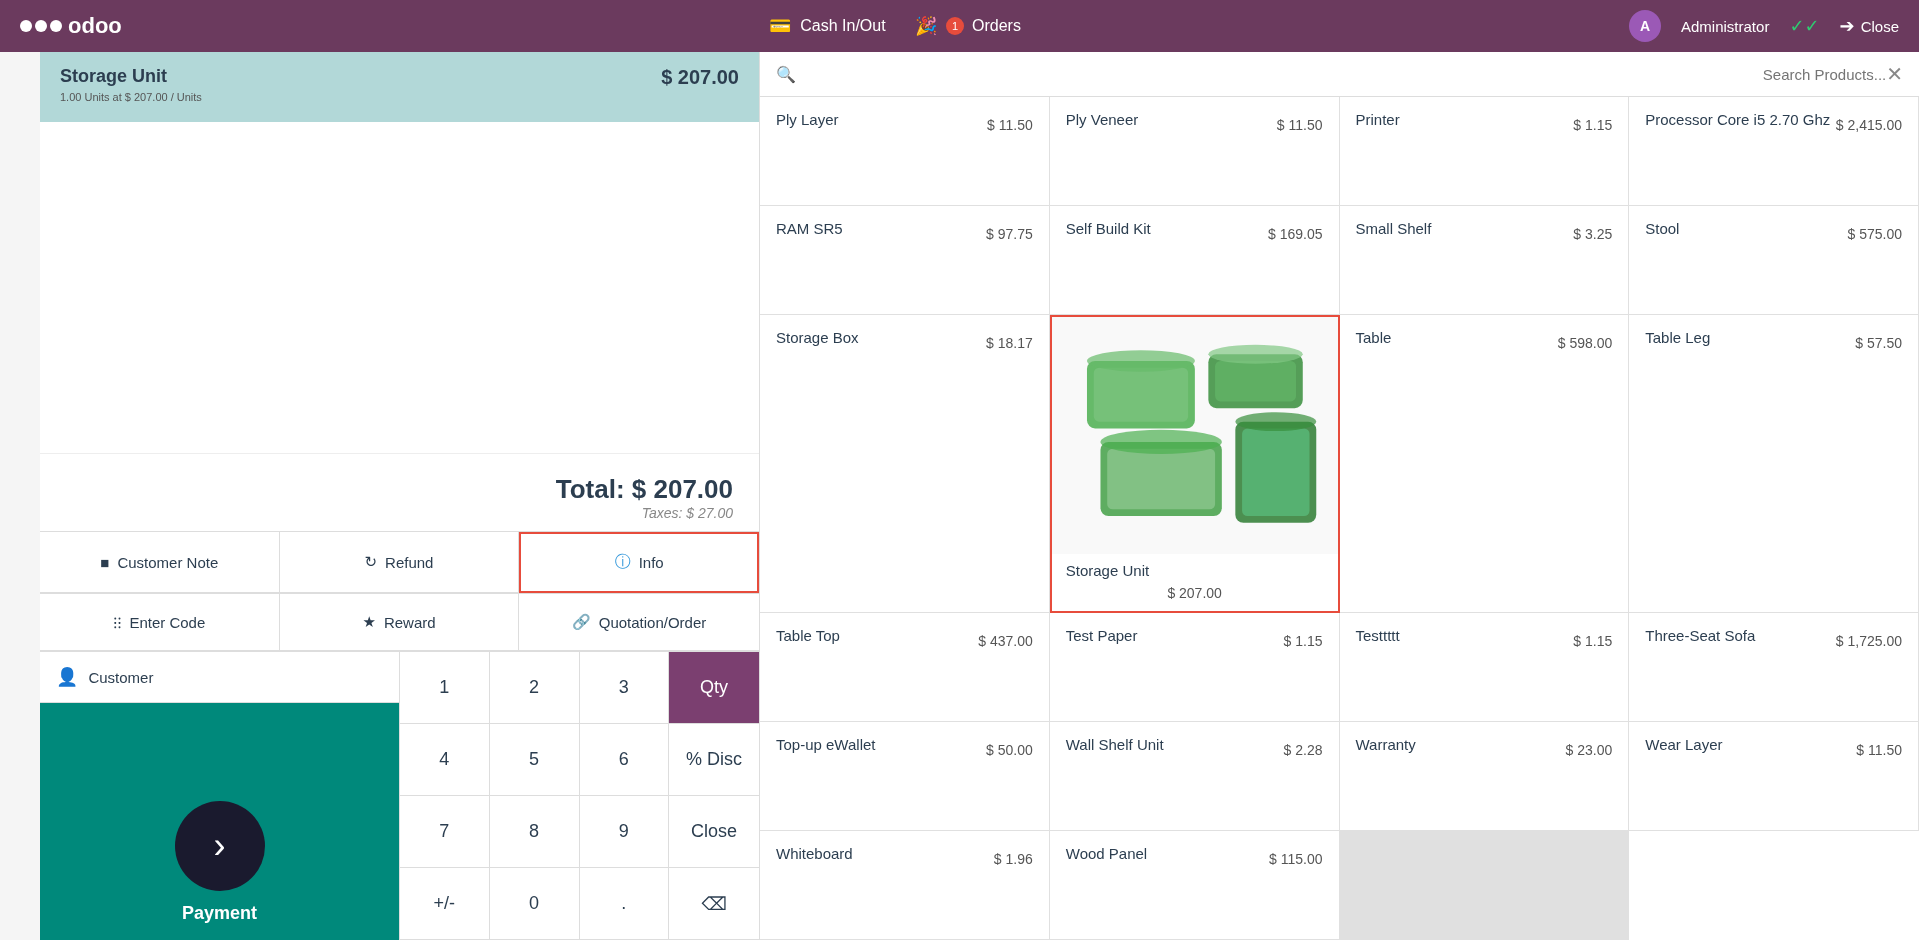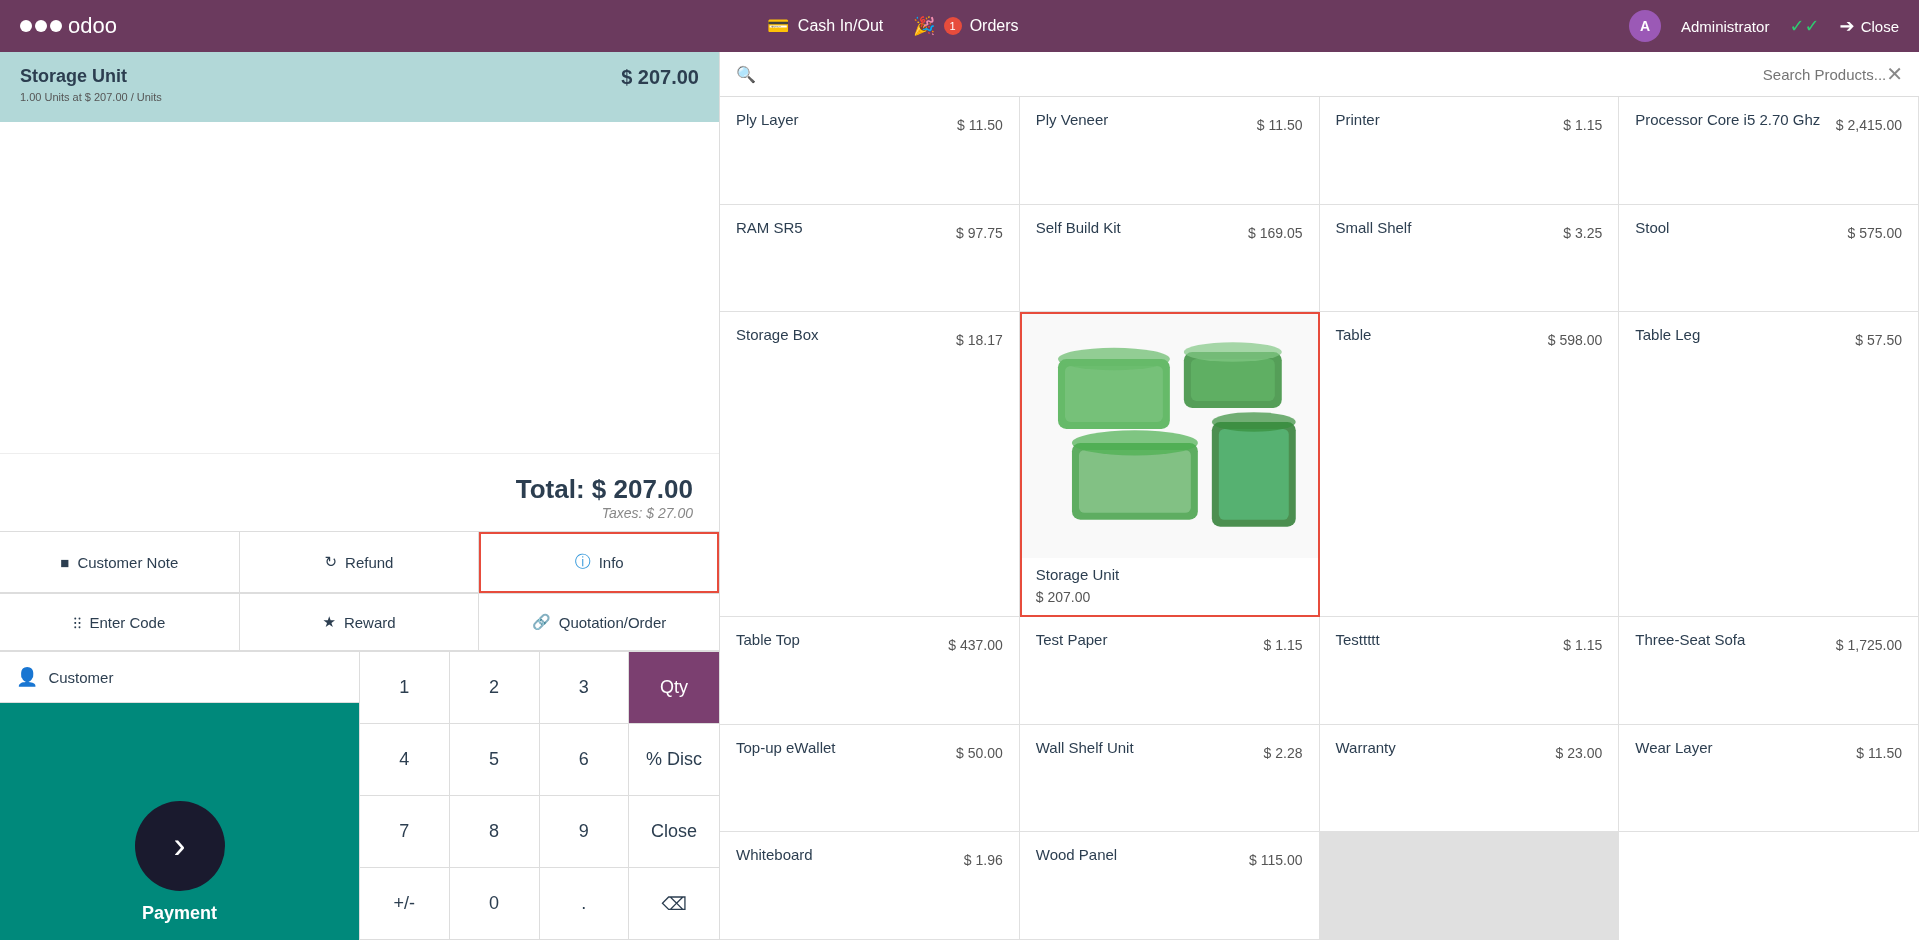--- a/index.html
+++ b/index.html
@@ -9,21 +9,21 @@
     .header {
       background: #6b3a5e;
       height: 52px;
       display: flex;
       align-items: center;
       padding: 0 20px;
       color: white;
     }
     .header-logo {
       font-size: 22px;
-      font-weight: normal;
+      font-weight: bold;
       color: white;
       margin-right: 40px;
       display: flex; align-items: center; gap: 6px;
     }
     .logo-circles {
       display: flex; gap: 3px; align-items: center;
     }
     .logo-circle {
       width: 12px; height: 12px; border-radius: 50%; background: white;
     }
@@ -51,20 +51,21 @@
     .wifi-icon { color: #2ecc71; font-size: 18px; }
     .close-btn {
       display: flex; align-items: center; gap: 6px;
       color: white; cursor: pointer; font-size: 15px;
     }
 
     
     .main {
       display: flex;
       height: calc(940px - 52px);
+      margin-left: 40px;
     }
 
     
     .left-panel {
       width: 720px;
       background: white;
       display: flex;
       flex-direction: column;
       border-right: 1px solid #ddd;
     }
@@ -223,21 +224,21 @@
       border: 2px solid #e74c3c;
     }
     .product-cell.has-image {
       padding: 0;
       overflow: hidden;
     }
     .product-name-text {
       font-size: 15px; color: #2c3e50; font-weight: 500;
     }
     .product-price-text {
-      font-size: 14px; color: #555; margin-top: 6px;
+      font-size: 14px; color: #555; margin-top: 6px; text-align: center;
     }
     .product-image-container {
       position: relative; flex: 1;
       display: flex; flex-direction: column;
     }
     .product-img-area {
       flex: 1;
       background: #f9f9f9;
       display: flex; align-items: center; justify-content: center;
       overflow: hidden;

